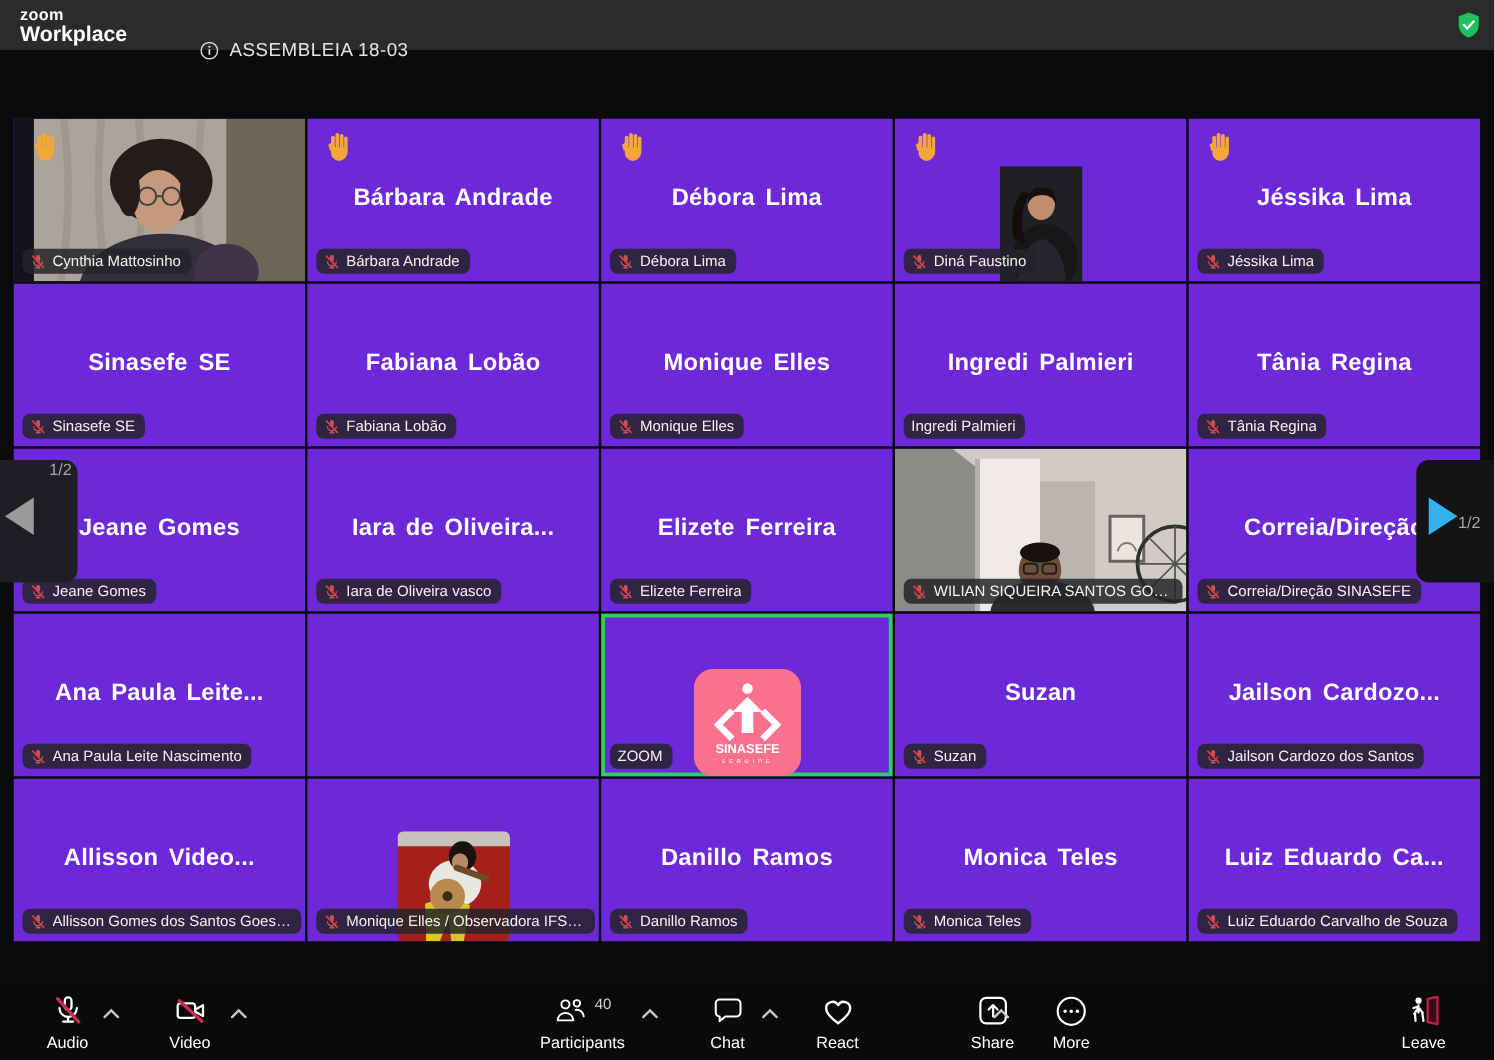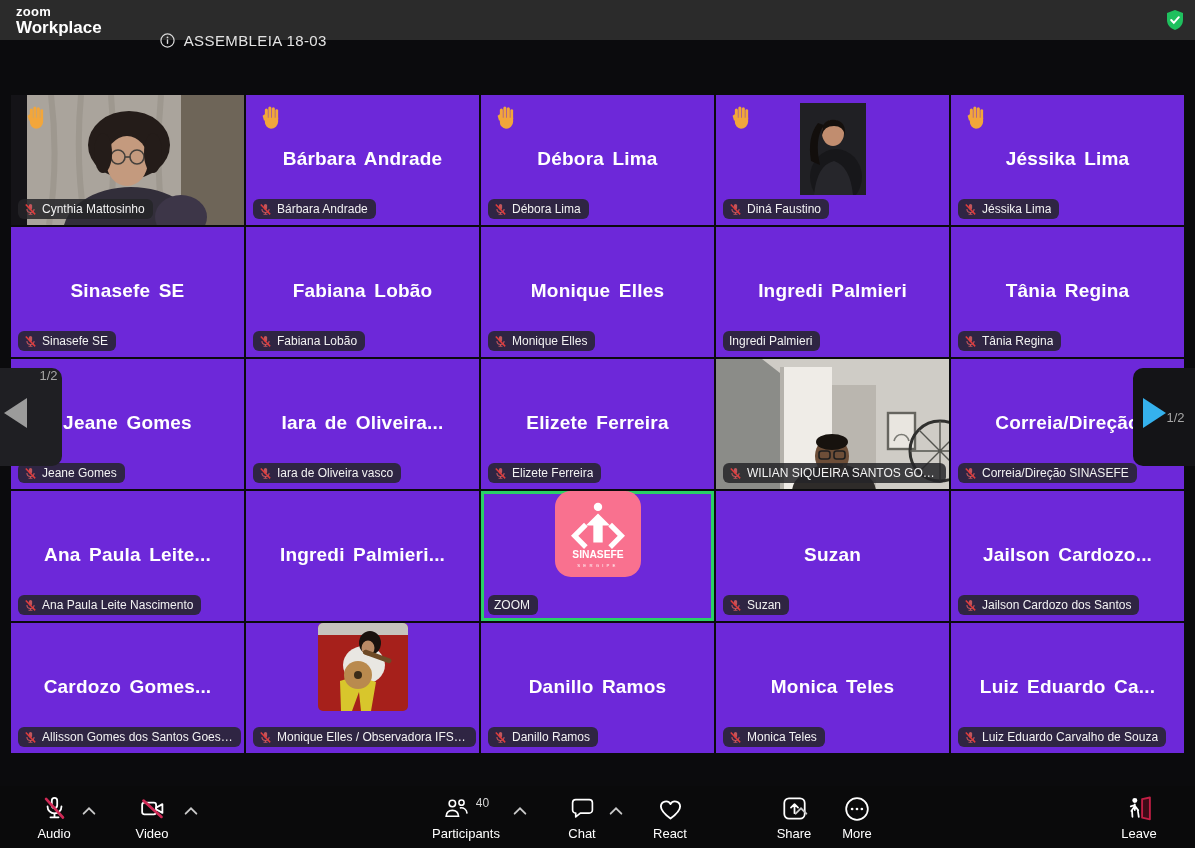--- a/index.html
+++ b/index.html
@@ -27,21 +27,21 @@
   .shield { margin-left:auto; margin-right:10px; display:flex; align-items:center; cursor:pointer; }
 
   
   .grid {
     position:absolute; top:95px; left:11px; width:1173px;
     display:grid; grid-template-columns:repeat(5,1fr);
     grid-auto-rows:130px; gap:2px;
   }
   .tile { position:relative; background:#6d28d9; overflow:hidden; }
   .tile.active { outline:3px solid #2ad066; outline-offset:-3px; }
-  .media-slot { position:absolute; inset:0; display:flex; align-items:flex-start; justify-content:center; }
+  .media-slot { position:absolute; inset:0; display:flex; align-items:flex-end; justify-content:center; }
   .media-slot svg.fill { width:100%; height:100%; display:block; }
   .center-name {
     position:absolute; top:50%; left:4px; right:4px; transform:translateY(-55%);
     text-align:center; font-weight:bold; font-size:19px; color:#fff;
     word-spacing:3px; letter-spacing:.2px; white-space:nowrap; overflow:hidden;
   }
   .hand { position:absolute; top:9px; left:13px; width:27px; height:27px; z-index:3; }
   .name-label {
     position:absolute; left:7px; bottom:6px; z-index:3;
     display:flex; align-items:flex-end; gap:5px;
@@ -444,21 +444,20 @@
         <line x1="5.6" y1="13.8" x2="10.4" y2="13.8" stroke="#c0565c" stroke-width="1.3"></line>
         <line x1="2.2" y1="1.8" x2="13.8" y2="14" stroke="#e23b3b" stroke-width="1.8"></line>
       </svg>
       <span class="label-text">Ana Paula Leite Nascimento</span>
     </div>
   </div>
 
   <div class="tile">
     <div class="media-slot"></div>
 
-    <div class="center-name">Ingredi Palmieri...</div>
   </div>
 
   <div class="tile active">
     <div class="media-slot">
   <svg width="86" height="86" viewBox="0 0 92 92">
     <rect width="92" height="92" rx="17" fill="#f9718f"></rect>
     <circle cx="46" cy="17" r="4.5" fill="#fff"></circle>
     <path d="M46 24l13 13h-8v18h-10V37h-8z" fill="#fff"></path>
     <path d="M33 36L21 48l12 12" stroke="#fff" stroke-width="5.5" fill="none"></path>
     <path d="M59 36l12 12-12 12" stroke="#fff" stroke-width="5.5" fill="none"></path>
@@ -501,21 +500,21 @@
         <line x1="5.6" y1="13.8" x2="10.4" y2="13.8" stroke="#c0565c" stroke-width="1.3"></line>
         <line x1="2.2" y1="1.8" x2="13.8" y2="14" stroke="#e23b3b" stroke-width="1.8"></line>
       </svg>
       <span class="label-text">Jailson Cardozo dos Santos</span>
     </div>
   </div>
 
   <div class="tile">
     <div class="media-slot"></div>
 
-    <div class="center-name">Cardozo Gomes...</div>
+    <div class="center-name">Allisson Video...</div>
     <div class="name-label">
       <svg class="mic-muted" viewBox="0 0 16 16">
         <rect x="6" y="1.2" width="4" height="7" rx="2" fill="#c0565c"></rect>
         <path d="M3.6 7.4a4.4 4.4 0 0 0 8.8 0" stroke="#c0565c" fill="none" stroke-width="1.3"></path>
         <line x1="8" y1="11.8" x2="8" y2="13.6" stroke="#c0565c" stroke-width="1.3"></line>
         <line x1="5.6" y1="13.8" x2="10.4" y2="13.8" stroke="#c0565c" stroke-width="1.3"></line>
         <line x1="2.2" y1="1.8" x2="13.8" y2="14" stroke="#e23b3b" stroke-width="1.8"></line>
       </svg>
       <span class="label-text">Allisson Gomes dos Santos Goes -...</span>
     </div>

